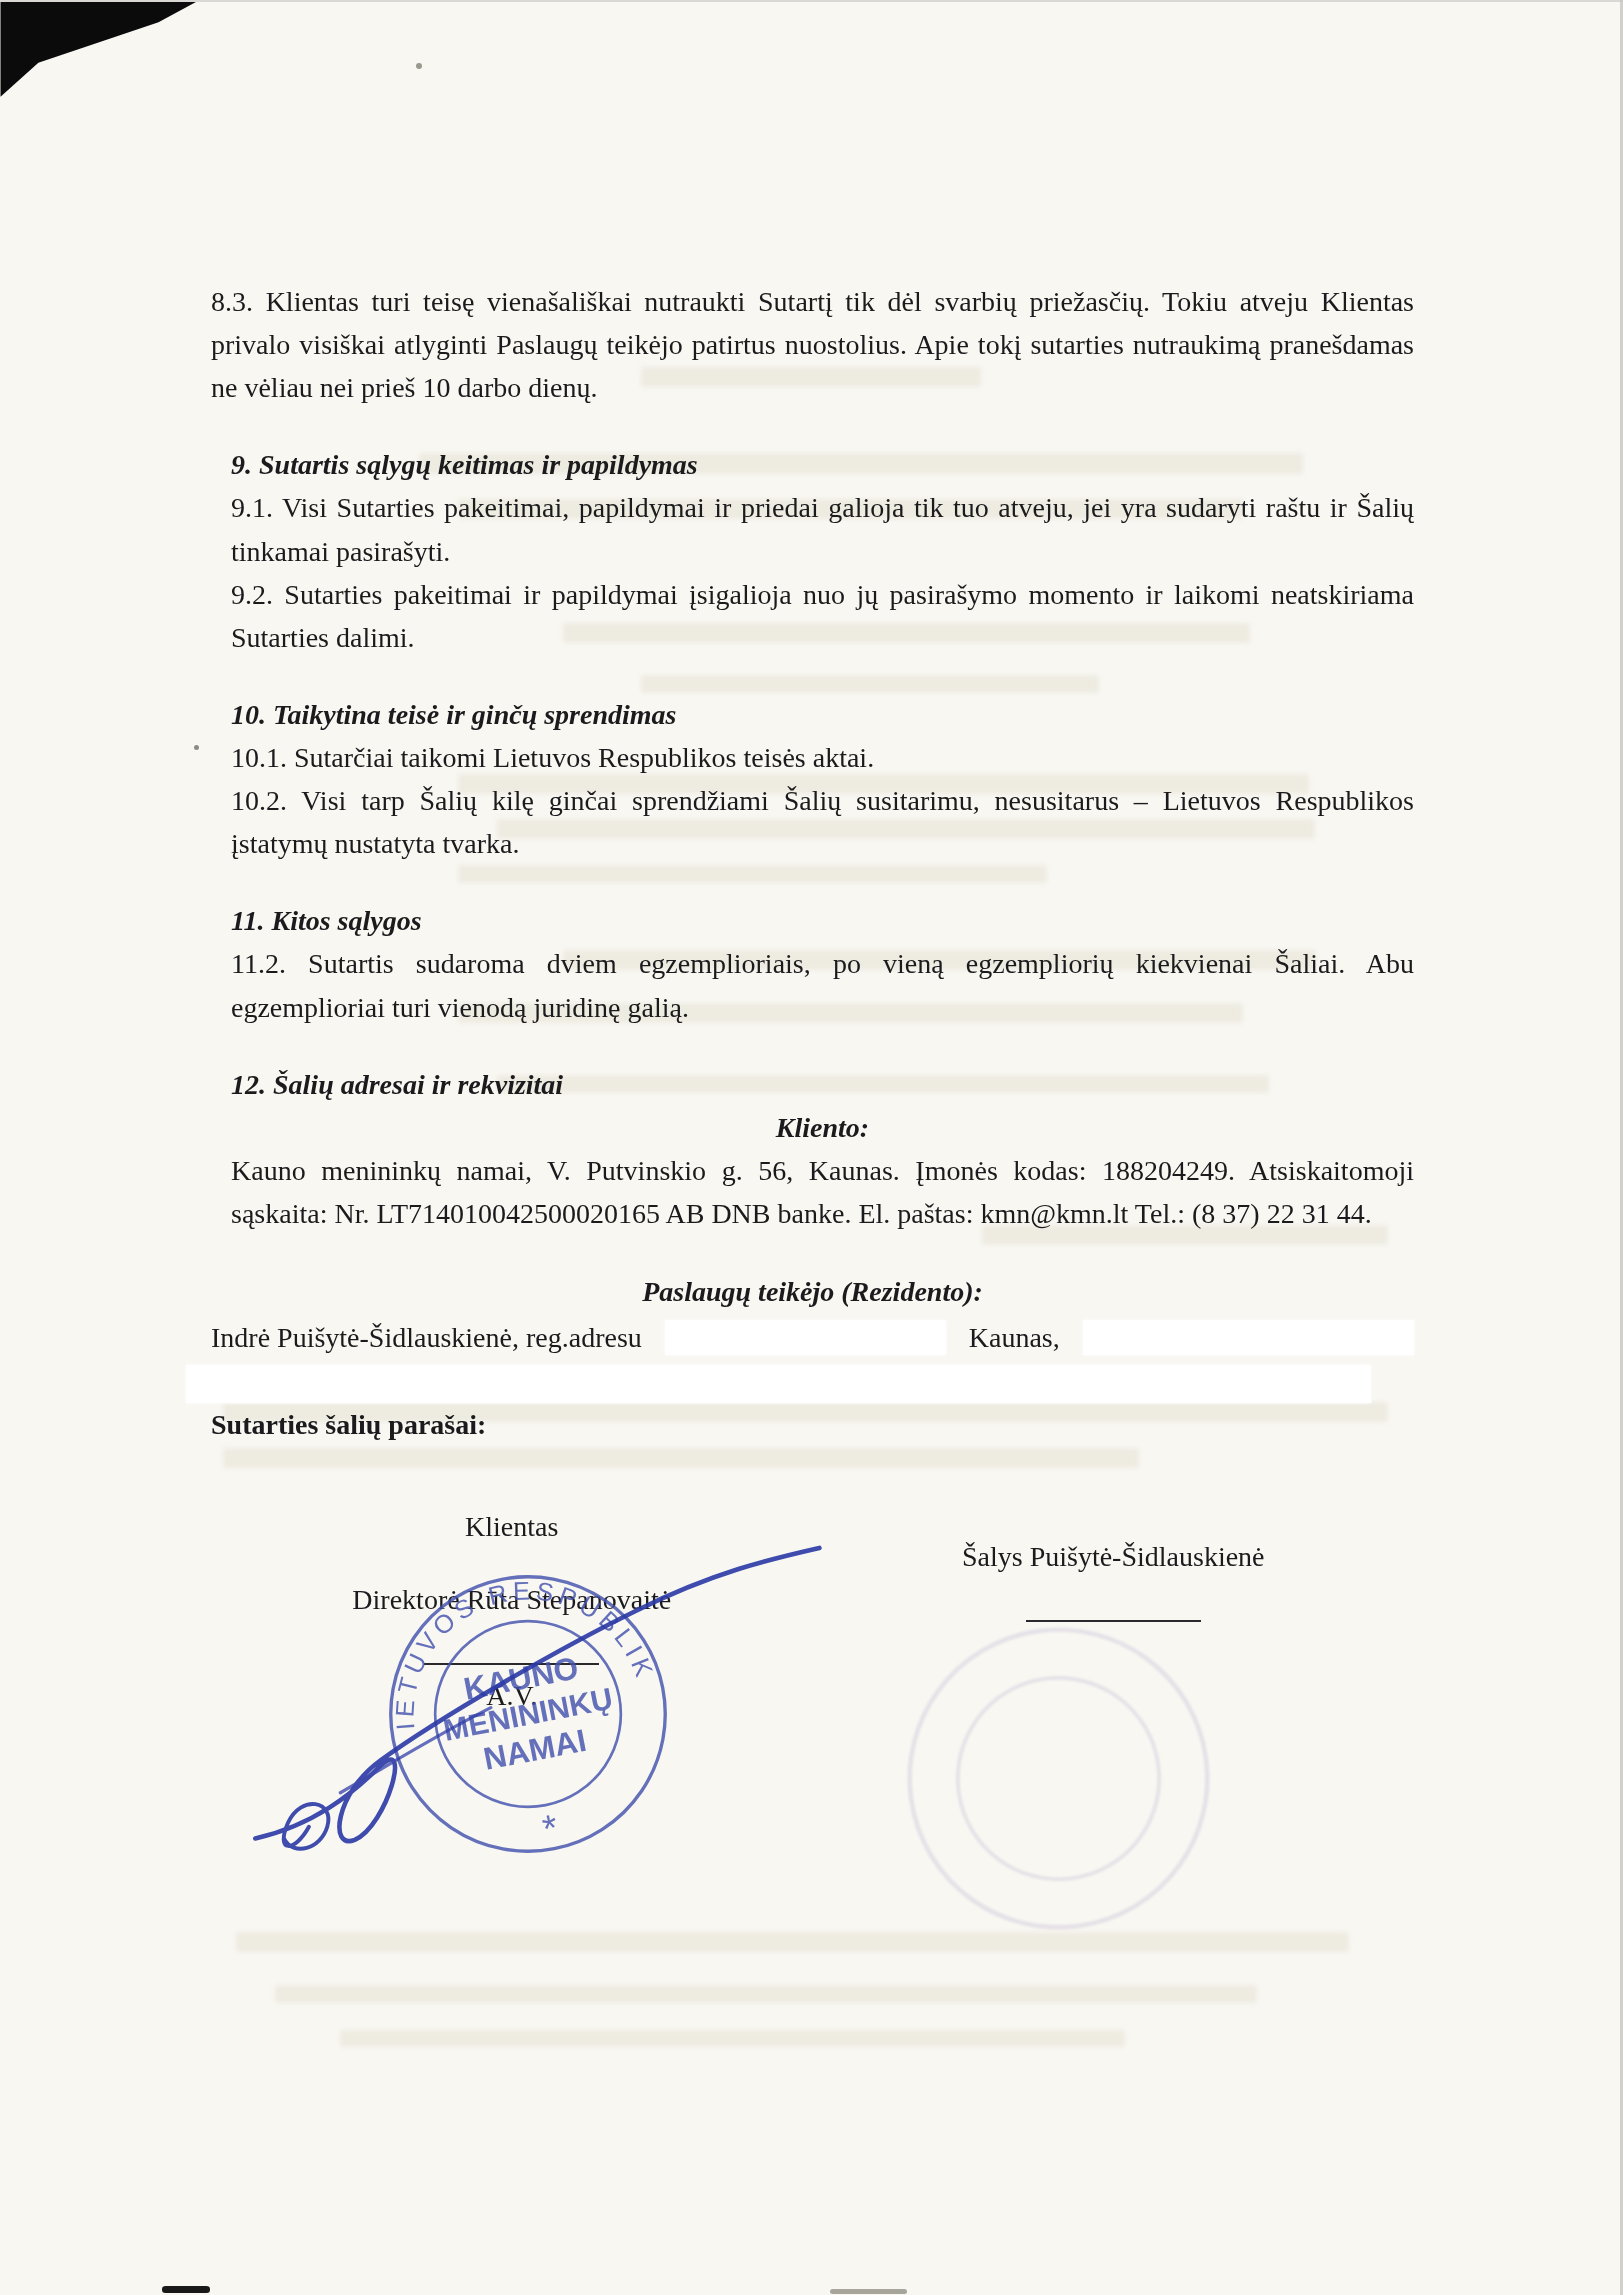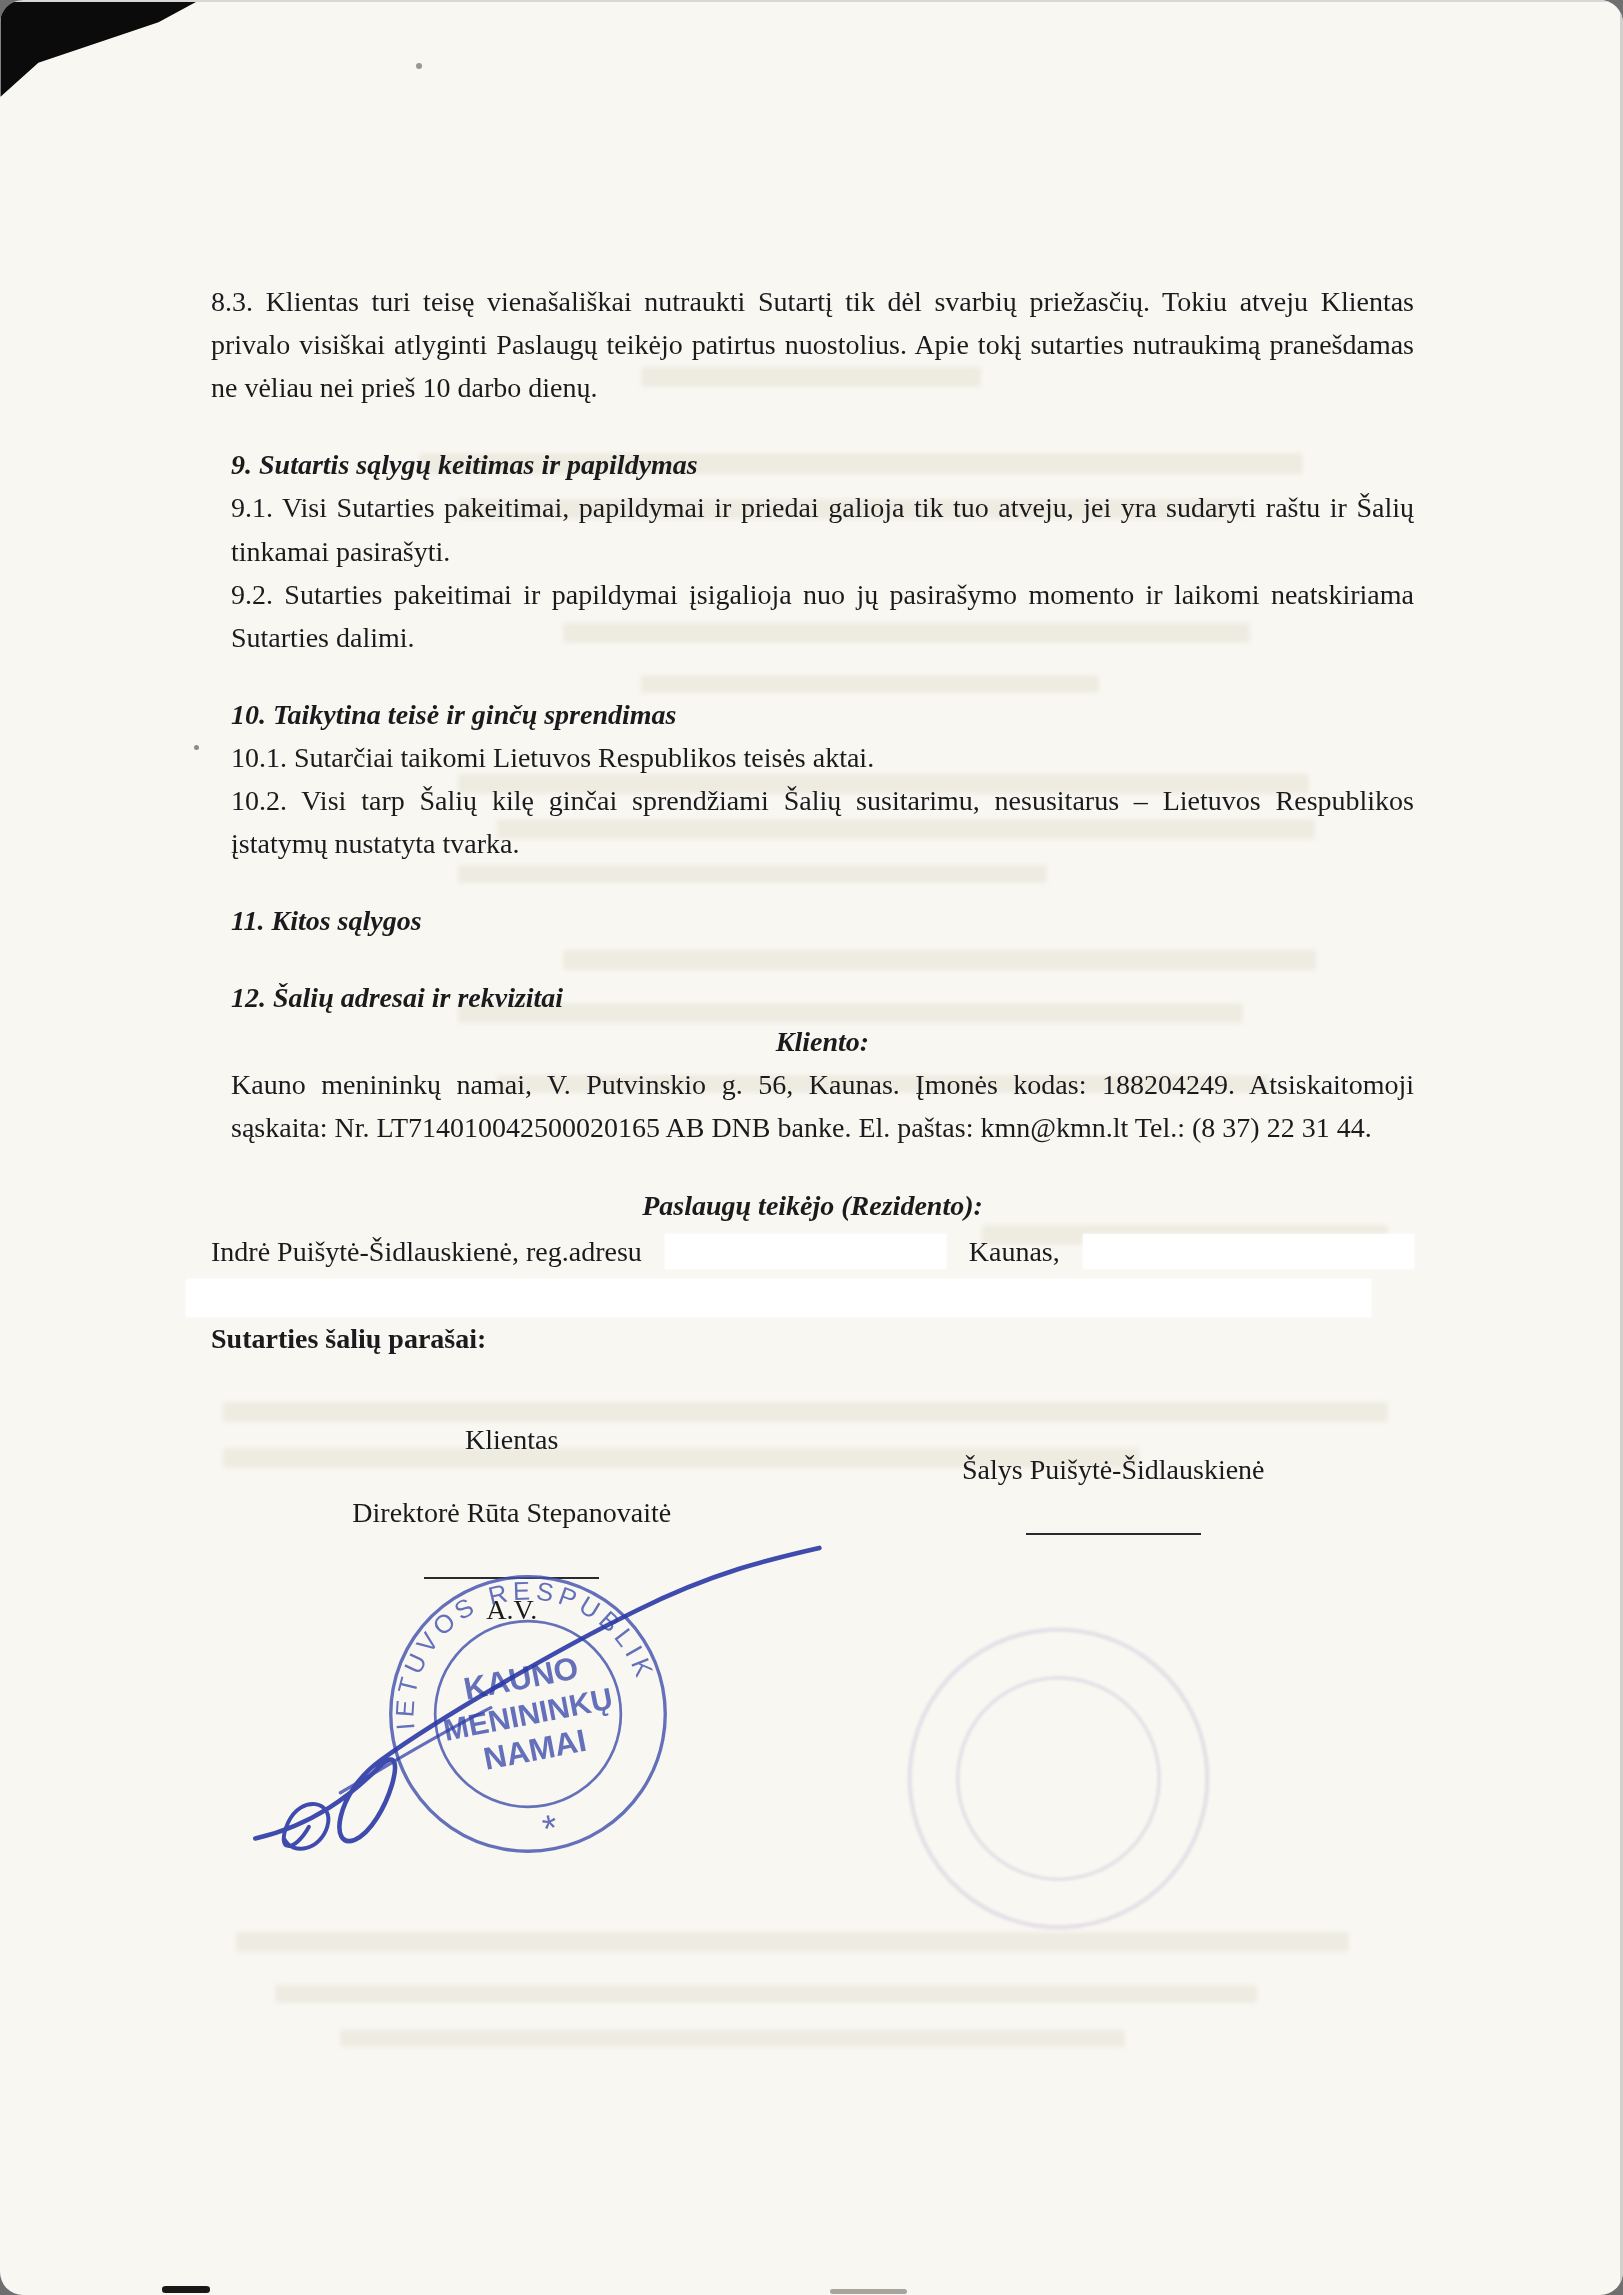--- a/index.html
+++ b/index.html
@@ -4,21 +4,20 @@
 <style>
   html,body { margin:0; padding:0; background:#6f6f6f; }
   .page {
     position:relative;
     width:1623px; height:2295px;
     margin:0 auto;
     background:#f8f7f2;
     overflow:hidden;
     font-family:"Liberation Serif", serif;
     color:#1b1b1d;
-    border-radius:23px;
   }
   
   .content {
     position:absolute;
     left:211px; right:209px; top:280px;
     font-size:28px; line-height:1.54;
     text-align:justify;
   }
   .content p { margin:0; }
   .section { margin-top:34px;margin-left:20px; }
@@ -131,20 +130,21 @@
     </div>
 
     <div class="section">
       <p class="sec-heading">10. Taikytina teisė ir ginčų sprendimas</p>
       <p>10.1. Sutarčiai taikomi Lietuvos Respublikos teisės aktai.</p>
       <p>10.2. Visi tarp Šalių kilę ginčai sprendžiami Šalių susitarimu, nesusitarus – Lietuvos Respublikos įstatymų nustatyta tvarka.</p>
     </div>
 
     <div class="section">
       <p class="sec-heading">11. Kitos sąlygos</p>
+      <p>11.2. Sutartis sudaroma dviem egzemplioriais, po vieną egzempliorių kiekvienai Šaliai. Abu egzemplioriai turi vienodą juridinę galią.</p>
     </div>
 
     <div class="section">
       <p class="sec-heading">12. Šalių adresai ir rekvizitai</p>
       <p class="sub-label">Kliento:</p>
       <p>Kauno menininkų namai, V. Putvinskio g. 56, Kaunas. Įmonės kodas: 188204249. Atsiskaitomoji sąskaita: Nr. LT714010042500020165 AB DNB banke. El. paštas: kmn@kmn.lt Tel.: (8 37) 22 31 44.</p>
     </div>
 
     <div class="provider-block">
       <p class="sub-label">Paslaugų teikėjo (Rezidento):</p>

